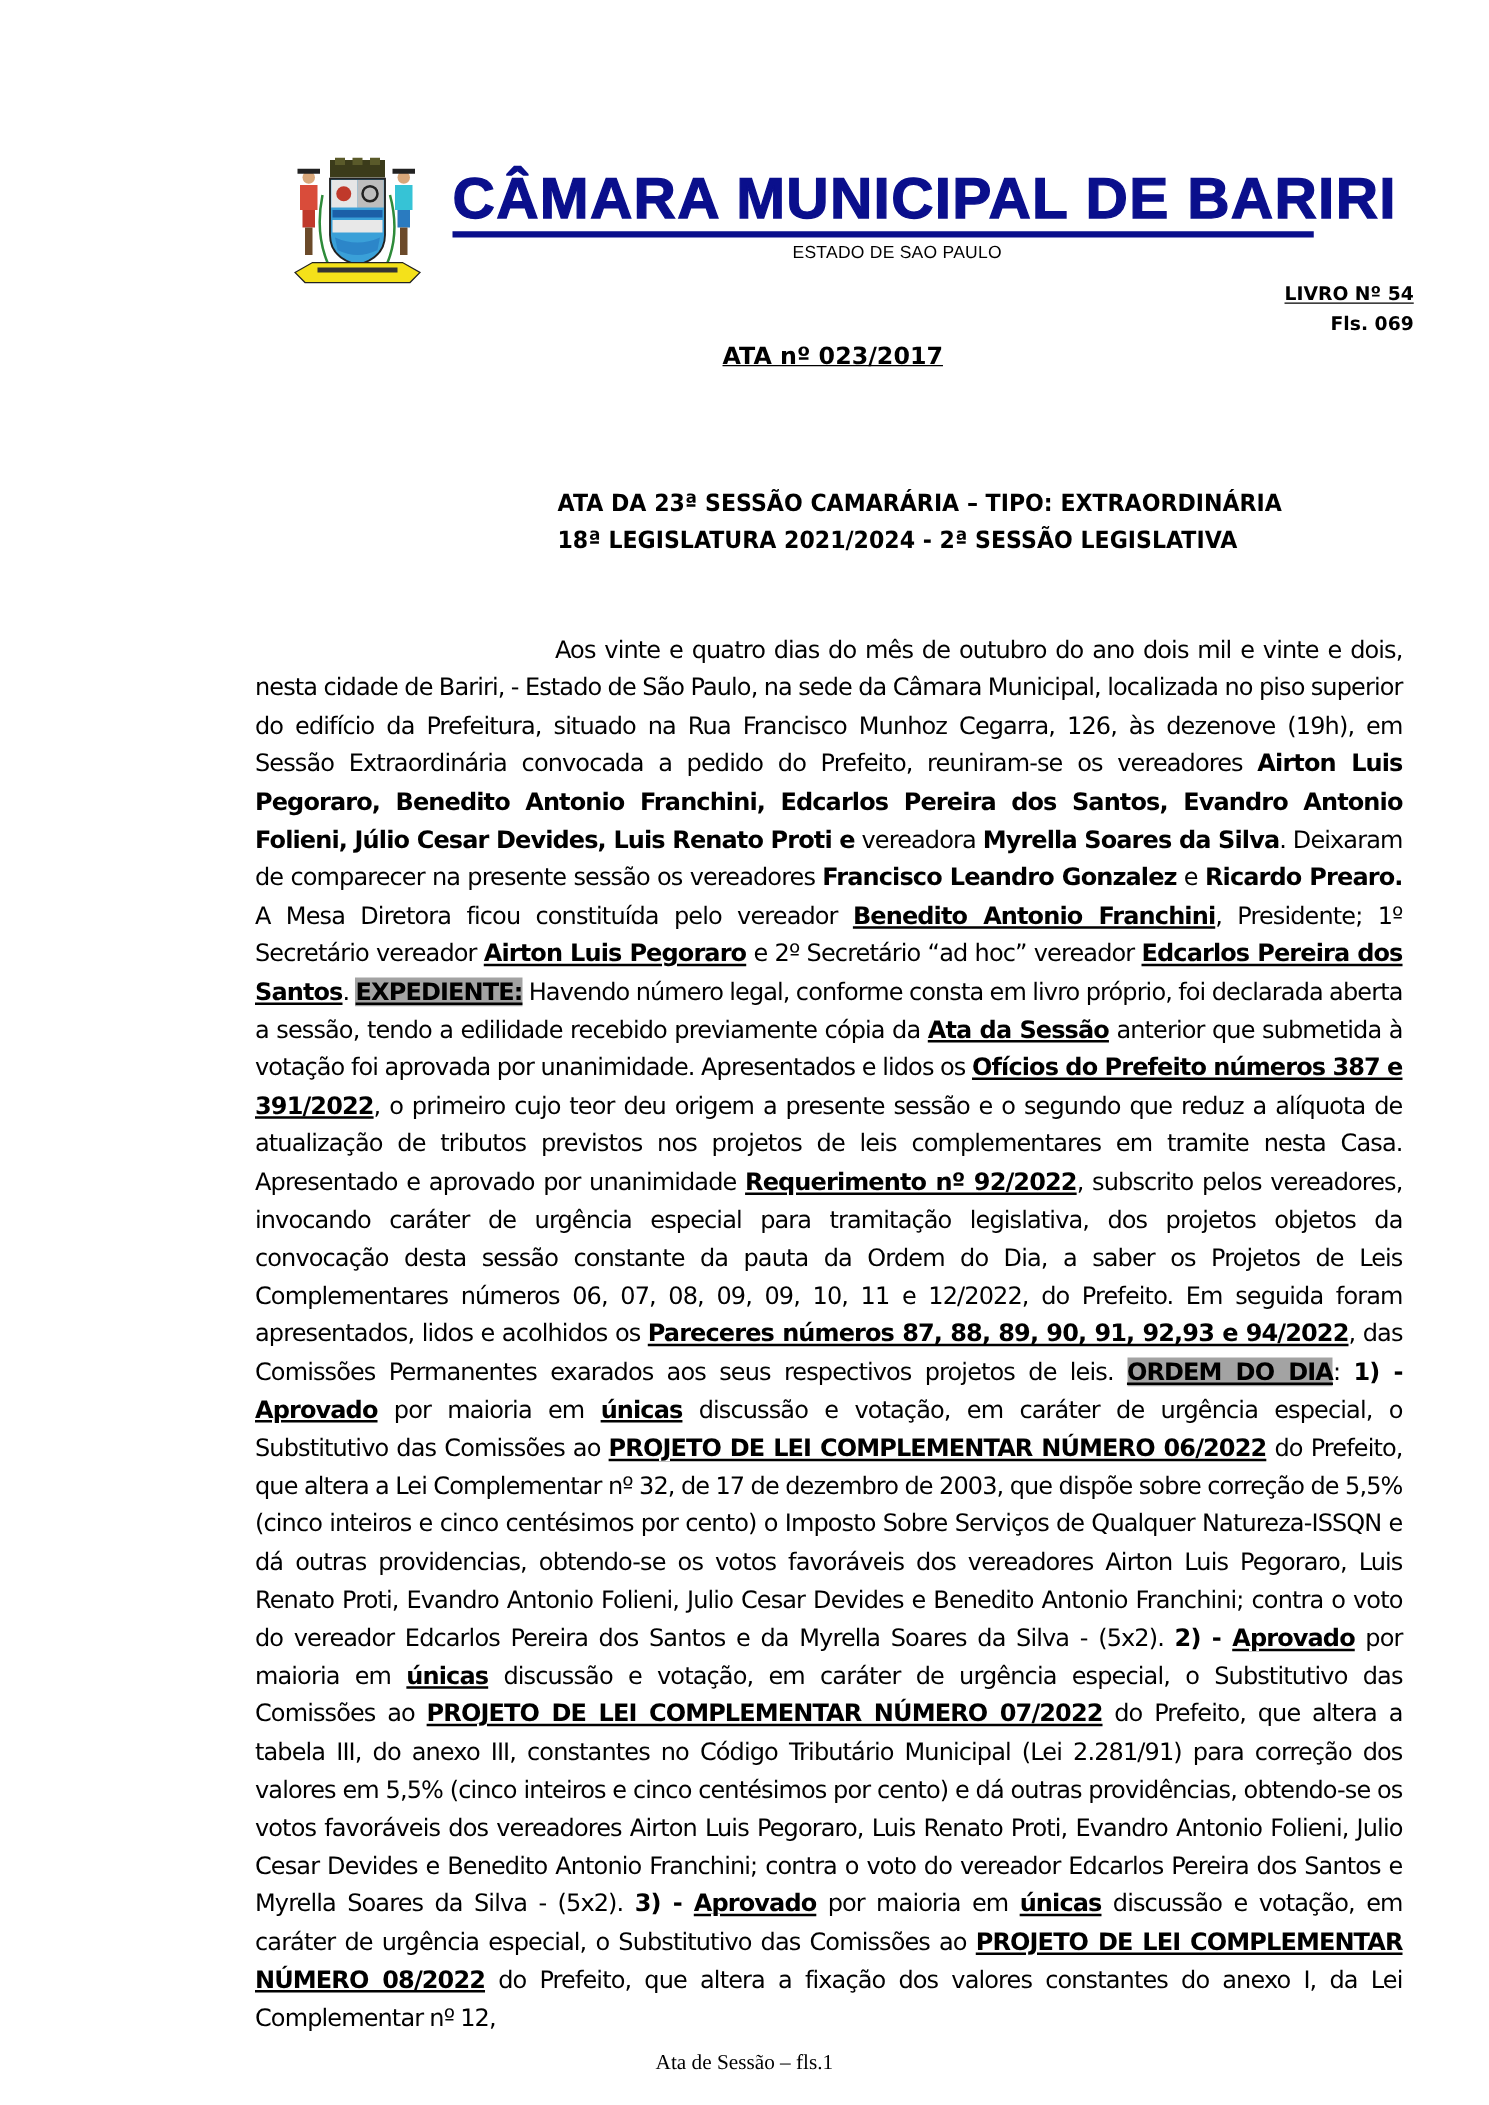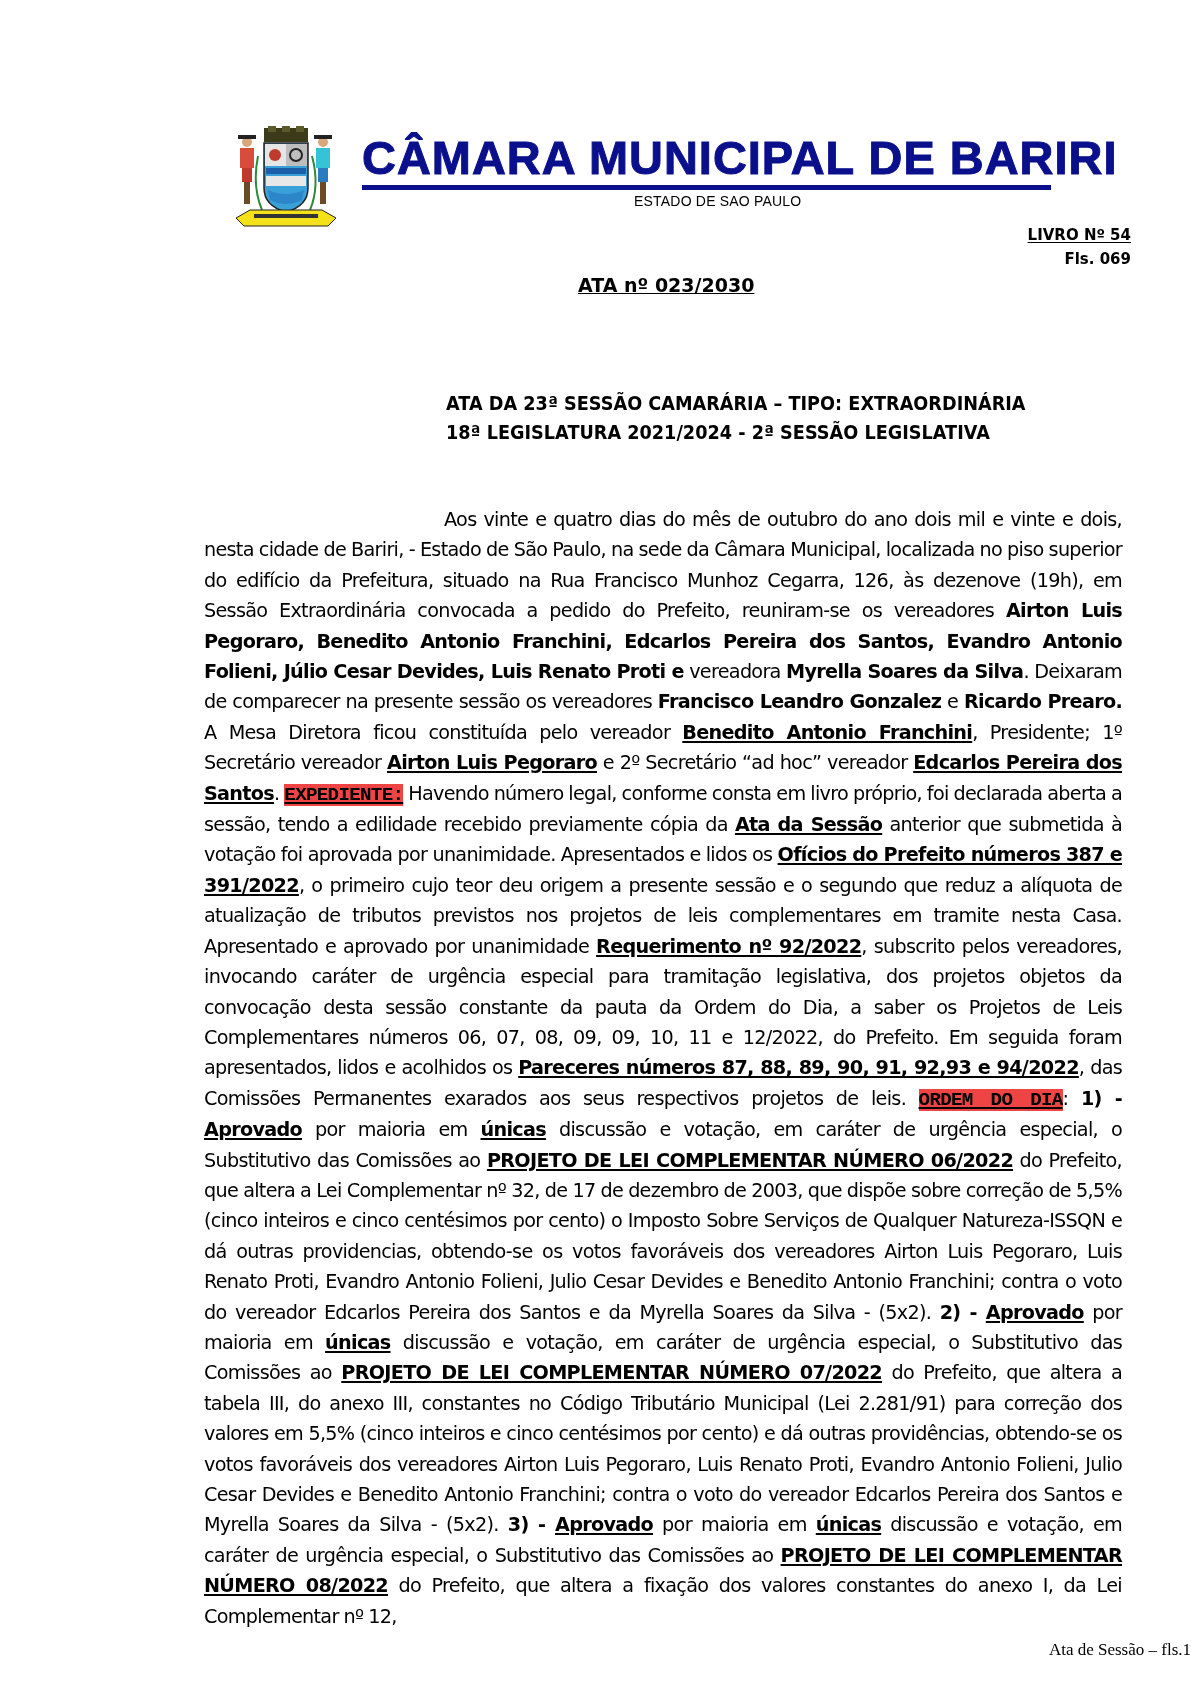--- a/index.html
+++ b/index.html
@@ -9,22 +9,22 @@
   .header-rule { position: absolute; left: 362px; top: 185px; width: 689px; height: 5px; background: #0a0f8c; }
   .header-sub { position: absolute; left: 634px; top: 193px; font-size: 14px; color: #000; letter-spacing: 0.2px; }
   .livro { position: absolute; right: 60px; top: 223px; text-align: right; font-family: "DejaVu Sans", sans-serif; font-weight: bold; font-size: 15px; line-height: 24px; }
   .livro .u { text-decoration: underline; }
   .ata-num { position: absolute; left: 578px; top: 274px; font-family: "DejaVu Sans", sans-serif; font-weight: bold; font-size: 19px; text-decoration: underline; }
   .session-title { position: absolute; left: 446px; top: 389px; font-family: "DejaVu Sans", sans-serif; font-weight: bold; font-size: 19px; line-height: 29px; white-space: nowrap; transform: scaleX(0.93); transform-origin: left top; }
   .body-text { position: absolute; left: 204px; top: 505px; width: 918px; font-family: "DejaVu Sans", sans-serif; font-size: 19.2px; line-height: 30.4px; text-align: justify; letter-spacing: -0.7px; word-spacing: -0.5px; }
   .body-text .indent { display: inline-block; width: 240px; }
   .b { font-weight: bold; }
   .u { text-decoration: underline; text-decoration-thickness: 2px; text-underline-offset: 2px; }
-  .hl { background: #ef4444; font-family: Liberation Mono, monospace; }
-  .footer { position: absolute; left: 0; width: 1191px; top: 1640px; text-align: right; font-family: "Liberation Serif", serif; font-size: 17px; }
+  .hl { background: #a3a3a3; }
+  .footer { position: absolute; left: 0; width: 1191px; top: 1640px; text-align: center; font-family: "Liberation Serif", serif; font-size: 17px; }
 </style>
 </head>
 <body>
 
 <div class="logo">
   <svg width="108" height="106" viewBox="0 0 108 106">
 
     <rect x="32" y="2" width="44" height="14" fill="#3b3b1a"></rect>
     <rect x="36" y="0" width="8" height="6" fill="#5a5a2a"></rect>
     <rect x="50" y="0" width="8" height="6" fill="#5a5a2a"></rect>
@@ -60,21 +60,21 @@
 
 <div class="header-title">CÂMARA MUNICIPAL DE BARIRI</div>
 <div class="header-rule"></div>
 <div class="header-sub">ESTADO DE SAO PAULO</div>
 
 <div class="livro">
   <div class="u">LIVRO Nº 54</div>
   <div>Fls. 069</div>
 </div>
 
-<div class="ata-num">ATA nº 023/2030</div>
+<div class="ata-num">ATA nº 023/2017</div>
 
 <div class="session-title">
   <div>ATA DA 23ª SESSÃO CAMARÁRIA – TIPO: EXTRAORDINÁRIA</div>
   <div>18ª LEGISLATURA 2021/2024 - 2ª SESSÃO LEGISLATIVA</div>
 </div>
 
 <div class="body-text" id="body-text"><span class="indent"></span><span>Aos vinte e quatro dias do mês de outubro do ano dois mil e vinte e dois, nesta cidade de Bariri, - Estado de São Paulo, na sede da Câmara Municipal, localizada no piso superior do edifício da Prefeitura, situado na Rua Francisco Munhoz Cegarra, 126, às dezenove (19h), em Sessão Extraordinária convocada a pedido do Prefeito, reuniram-se os vereadores </span><span class="b">Airton Luis Pegoraro, Benedito Antonio Franchini, Edcarlos Pereira dos Santos, Evandro Antonio Folieni, Júlio Cesar Devides, Luis Renato Proti e</span><span> vereadora </span><span class="b">Myrella Soares da Silva</span><span>. Deixaram de comparecer na presente sessão os vereadores </span><span class="b">Francisco Leandro Gonzalez</span><span> e </span><span class="b">Ricardo Prearo.</span><span> A Mesa Diretora ficou constituída pelo vereador </span><span class="b u">Benedito Antonio Franchini</span><span>, Presidente; 1º Secretário vereador </span><span class="b u">Airton Luis Pegoraro</span><span> e 2º Secretário “ad hoc” vereador </span><span class="b u">Edcarlos Pereira dos Santos</span><span>. </span><span class="b u hl">EXPEDIENTE:</span><span> Havendo número legal, conforme consta em livro próprio, foi declarada aberta a sessão, tendo a edilidade recebido previamente cópia da </span><span class="b u">Ata da Sessão</span><span> anterior que submetida à votação foi aprovada por unanimidade. Apresentados e lidos os </span><span class="b u">Ofícios do Prefeito números 387 e 391/2022</span><span>, o primeiro cujo teor deu origem a presente sessão e o segundo que reduz a alíquota de atualização de tributos previstos nos projetos de leis complementares em tramite nesta Casa. Apresentado e aprovado por unanimidade </span><span class="b u">Requerimento nº 92/2022</span><span>, subscrito pelos vereadores, invocando caráter de urgência especial para tramitação legislativa, dos projetos objetos da convocação desta sessão constante da pauta da Ordem do Dia, a saber os Projetos de Leis Complementares números 06, 07, 08, 09, 09, 10, 11 e 12/2022, do Prefeito. Em seguida foram apresentados, lidos e acolhidos os </span><span class="b u">Pareceres números 87, 88, 89, 90, 91, 92,93 e 94/2022</span><span>, das Comissões Permanentes exarados aos seus respectivos projetos de leis. </span><span class="b u hl">ORDEM DO DIA</span><span>:  </span><span class="b">1) - </span><span class="b u">Aprovado</span><span> por maioria em </span><span class="b u">únicas</span><span> discussão e votação, em caráter de urgência especial, o Substitutivo das Comissões ao </span><span class="b u">PROJETO DE LEI COMPLEMENTAR NÚMERO 06/2022</span><span> do Prefeito, que altera a Lei Complementar nº 32, de 17 de dezembro de 2003, que dispõe sobre correção de 5,5% (cinco inteiros e cinco centésimos por cento) o Imposto Sobre Serviços de Qualquer Natureza-ISSQN e dá outras providencias, obtendo-se os votos favoráveis dos vereadores Airton Luis Pegoraro, Luis Renato Proti, Evandro Antonio Folieni, Julio Cesar Devides e Benedito Antonio Franchini; contra o voto do vereador Edcarlos Pereira dos Santos e da Myrella Soares da Silva - (5x2). </span><span class="b">2) - </span><span class="b u">Aprovado</span><span> por maioria em </span><span class="b u">únicas</span><span> discussão e votação, em caráter de urgência especial, o Substitutivo das Comissões ao </span><span class="b u">PROJETO DE LEI COMPLEMENTAR NÚMERO 07/2022</span><span> do Prefeito, que altera a tabela III, do anexo III, constantes no Código Tributário Municipal (Lei 2.281/91) para correção dos valores em 5,5% (cinco inteiros e cinco centésimos por cento) e dá outras providências, obtendo-se os votos favoráveis dos vereadores Airton Luis Pegoraro, Luis Renato Proti, Evandro Antonio Folieni, Julio Cesar Devides e Benedito Antonio Franchini; contra o voto do vereador Edcarlos Pereira dos Santos e Myrella Soares da Silva - (5x2). </span><span class="b">3) - </span><span class="b u">Aprovado</span><span> por maioria em </span><span class="b u">únicas</span><span> discussão e votação, em caráter de urgência especial, o Substitutivo das Comissões ao </span><span class="b u">PROJETO DE LEI COMPLEMENTAR NÚMERO 08/2022</span><span> do Prefeito, que altera a fixação dos valores constantes do anexo I, da Lei Complementar nº 12,</span></div>
 
 <div class="footer">Ata de Sessão – fls.1</div>
 

